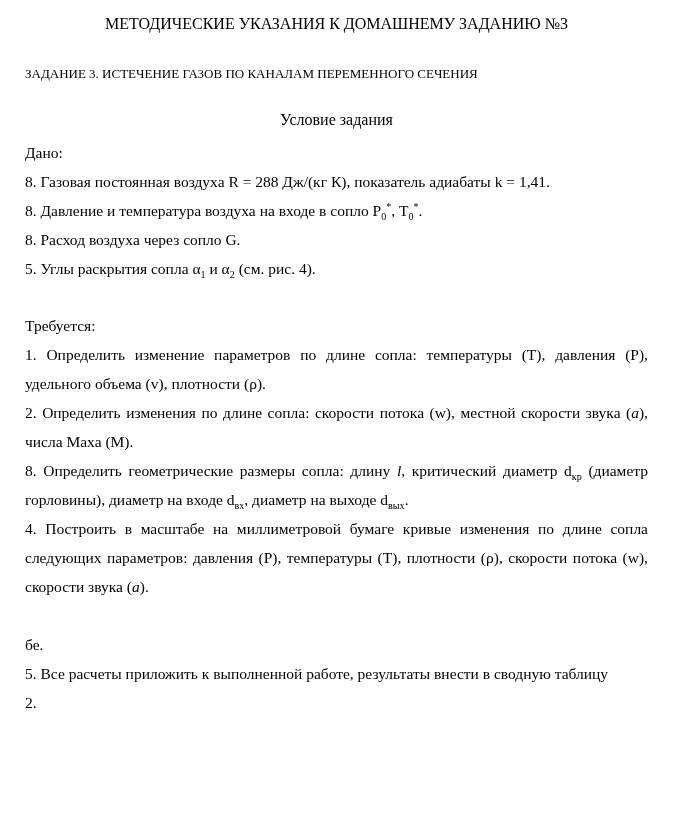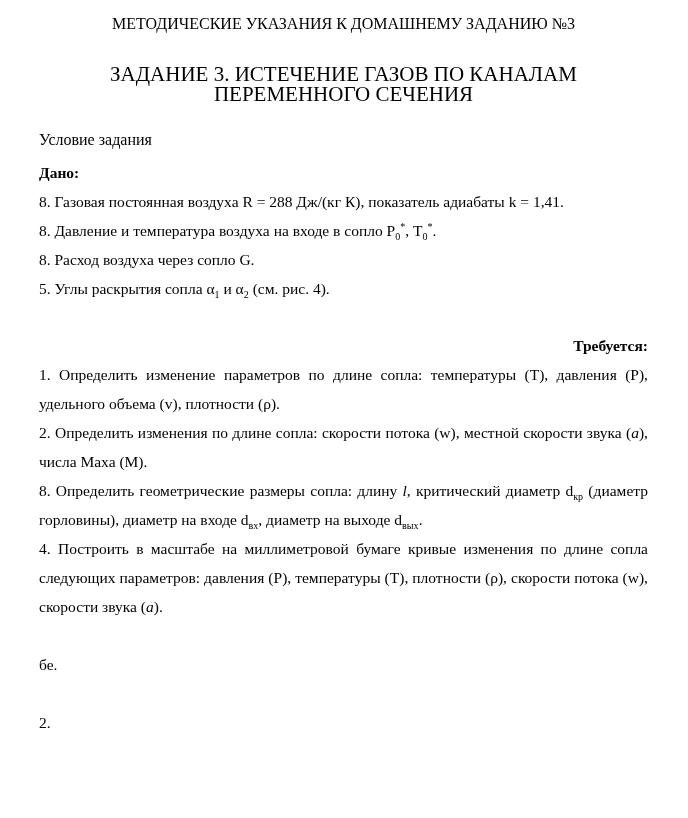--- a/index.html
+++ b/index.html
@@ -1,56 +1,55 @@
 <!DOCTYPE html>
 <html><head>
 <meta charset="utf-8">
 <style>
   html, body { margin: 0; padding: 0; background: #ffffff; }
   .page {
     width: 688px;
     height: 818px;
     box-sizing: border-box;
-    padding: 14px 40px 20px 39px;
+    padding: 14px 40px 20px 25px;
     background: #ffffff;
     color: #000000;
     font-family: "Liberation Serif", "DejaVu Serif", serif;
     font-size: 15.5px;
     overflow: hidden;
   }
   h1, h2, h3 { font-weight: 400; }
   .doc-title {
     font-size: 16px;
     text-align: center;
     margin: 0 0 30px 0;
     line-height: 20px;
   }
   .task-heading {
-    font-size: 21px;
-    text-align: center;
+    font-size: 13px;
     margin: 0 0 26px 0;
     line-height: 20px;
   }
   .subheading {
     font-size: 16px;
+    text-align: center;
     margin: 0 0 8px 0;
     line-height: 20px;
   }
   p {
     margin: 0;
     line-height: 29px;
     text-align: justify;
   }
   .section-label {
-    font-weight: bold;
+    font-weight: normal;
     text-align: left;
   }
   .required-label {
     margin-top: 28px;
-    text-align: right;
   }
   sub, sup {
     font-size: 0.65em;
     line-height: 0;
   }
   .it { font-style: italic; }
 </style>
 </head>
 <body>
 
@@ -70,16 +69,16 @@
     <p><span>5. Углы раскрытия сопла α</span><sub>1</sub><span> и α</span><sub>2</sub><span> (см. рис. 4).</span></p>
   </div>
 
   <div>
     <p class="section-label required-label">Требуется:</p>
     <p><span>1. Определить изменение параметров по длине сопла: температуры (Т), давления (Р), удельного объема (v), плотности (ρ).</span></p>
     <p><span>2. Определить изменения по длине сопла: скорости потока (w), местной скорости звука (</span><span class="it">а</span><span>), числа Маха (М).</span></p>
     <p><span>8. Определить геометрические размеры сопла: длину </span><span class="it">l</span><span>, критический диаметр d</span><sub>кр</sub><span> (диаметр горловины), диаметр на входе d</span><sub>вх</sub><span>, диаметр на выходе d</span><sub>вых</sub><span>.</span></p>
     <p><span>4. Построить в масштабе на миллиметровой бумаге кривые изменения по длине сопла следующих параметров: давления (Р), температуры (Т), плотности (ρ), скорости потока (w), скорости звука (</span><span class="it">а</span><span>).</span></p>
     <p><br><span>бе.</span></p>
-    <p><br><span>2.</span></p>
+    <p><span>5. Все расчеты приложить к  выполненной  работе, результаты внести в сводную таблицу</span><br><span>2.</span></p>
   </div>
 
 </div>
 
 </body></html>

